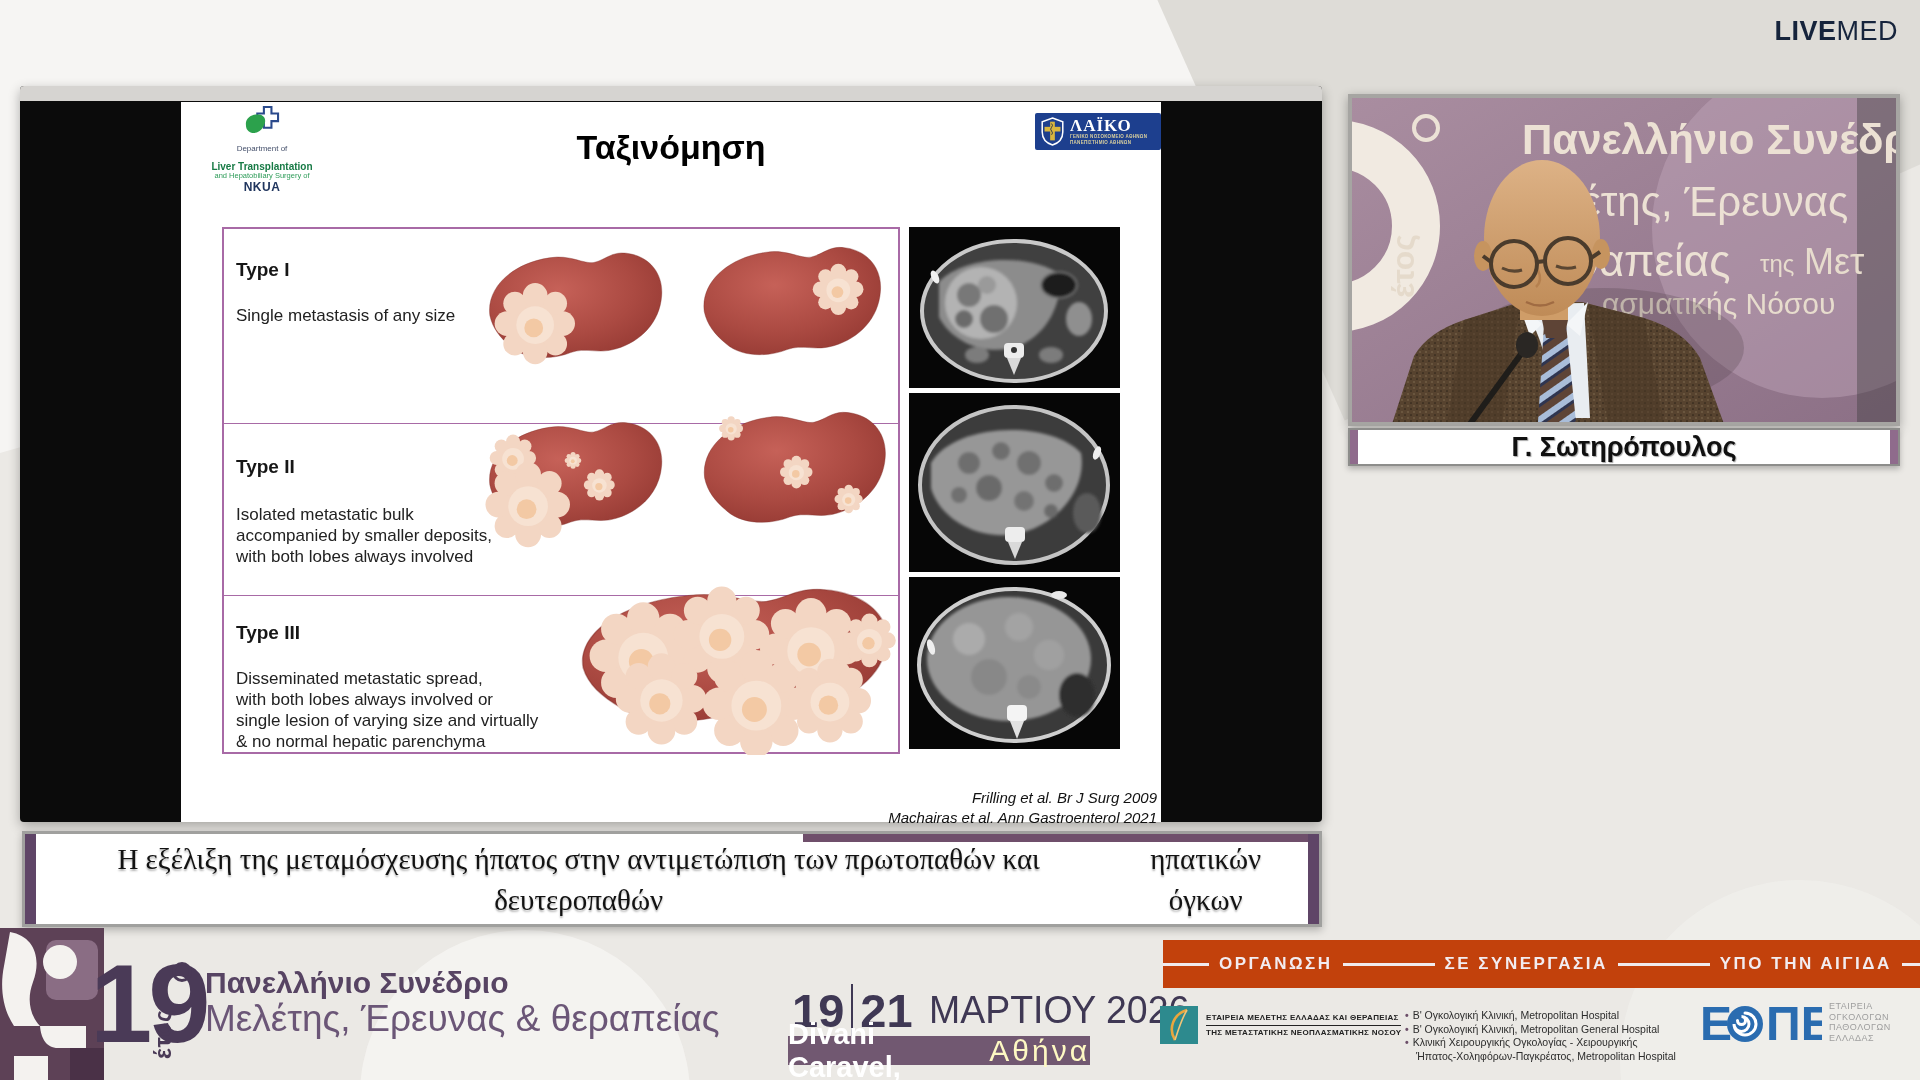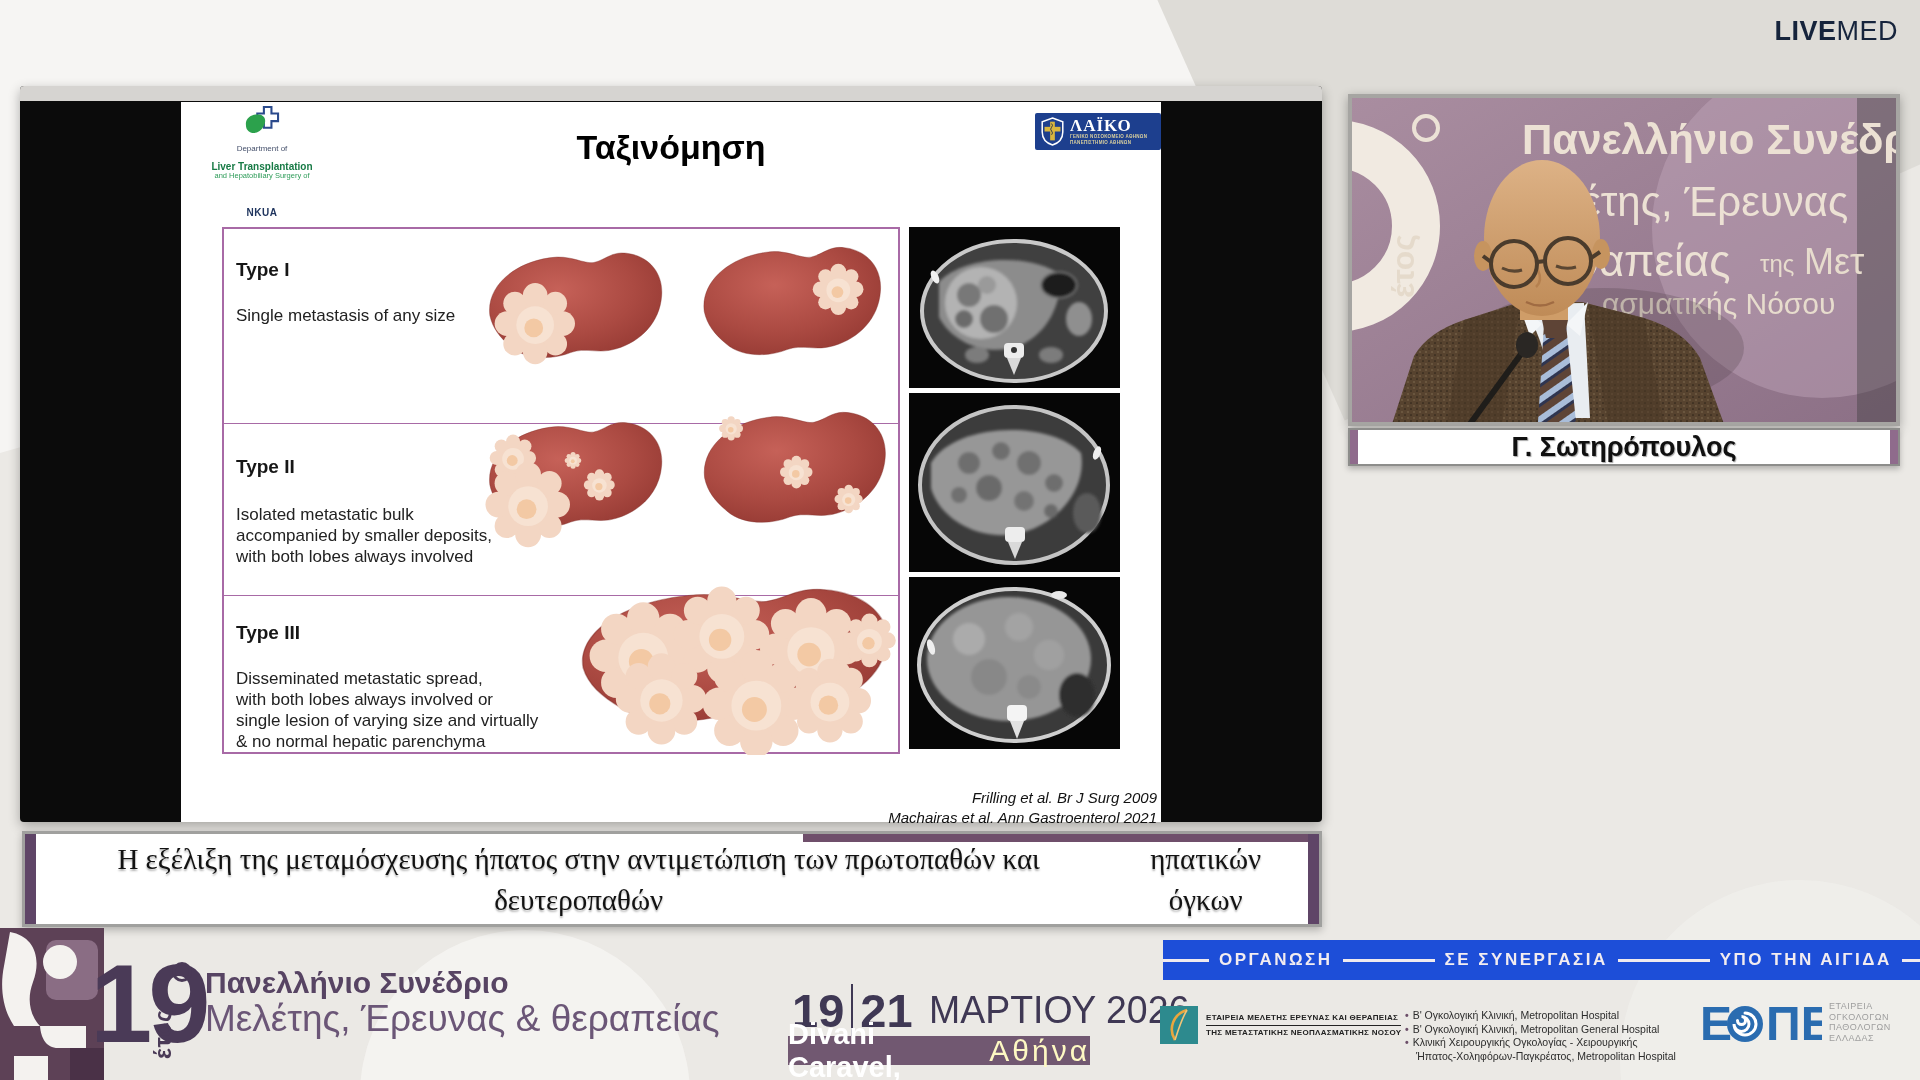--- a/index.html
+++ b/index.html
@@ -22,21 +22,21 @@
                box-shadow:0 4px 12px rgba(0,0,0,.3);}
   .slide-topstrip{left:20px;top:86px;width:1302px;height:15px;background:#d6d4d1;border-radius:4px 4px 0 0;}
   .slide{left:181px;top:102px;width:980px;height:720px;background:#ffffff;}
 
   .slide-title{left:0;top:26px;width:980px;text-align:center;font-size:34px;font-weight:bold;color:#000;}
 
   .dept{left:16px;top:4px;width:130px;text-align:center;line-height:1.15;}
   .dept .l1{font-size:8px;color:#45506b;}
   .dept .l2{font-size:10px;font-weight:bold;color:#177a45;margin-top:7px;}
   .dept .l3{font-size:7.5px;color:#2e9c59;}
-  .dept .l4{font-size:10px;font-weight:bold;color:#20355e;letter-spacing:.5px;margin-top:26px;}
+  .dept .l4{font-size:12px;font-weight:bold;color:#20355e;letter-spacing:.5px;}
 
   .laiko{left:854px;top:11px;width:126px;height:37px;background:#1d3f8e;border-radius:2px;
          display:flex;align-items:center;padding:0 5px;box-sizing:border-box;gap:5px;}
   .laiko-name{font-family:"Liberation Serif",serif;font-weight:bold;color:#fff;font-size:17px;letter-spacing:1px;line-height:1;}
   .laiko-sub{font-size:4.5px;color:#d8cf9e;line-height:1.35;font-weight:bold;letter-spacing:.3px;}
 
   .tbl{left:41px;top:125px;width:678px;height:527px;border:2px solid #a86aa6;box-sizing:border-box;}
   .trow{position:relative;box-sizing:border-box;padding:0 0 0 12px;}
   .trow+.trow{border-top:1.5px solid #a86aa6;}
   .tlabel{font-size:19px;font-weight:bold;color:#161616;}
@@ -82,21 +82,21 @@
 
   .daterow{left:792px;top:984px;height:52px;display:flex;align-items:center;color:#3f3854;}
   .daterow .d{font-size:47px;font-weight:bold;}
   .daterow .sep{width:2px;height:52px;background:#3f3854;margin:0 7px;}
   .daterow .my{font-size:39px;margin-left:16px;transform:scaleX(.96);transform-origin:left;}
   .venuebar{left:788px;top:1036px;width:302px;height:29px;background:#715871;display:flex;align-items:center;
             justify-content:center;}
   .venuebar .vb{color:#fff;font-size:29px;font-weight:bold;}
   .venuebar .vc{color:#fef9c3;font-size:30px;letter-spacing:3px;}
 
-  .pband{left:1163px;top:940px;width:757px;height:40px;background:#1d4ed8;display:flex;}
+  .pband{left:1163px;top:940px;width:757px;height:48px;background:#c2410c;display:flex;}
   .pcol{flex:1;display:flex;align-items:center;justify-content:center;gap:10px;}
   .pcol .hline{width:46px;height:3px;background:#f0eaee;}
   .pcol .hlabel{color:#f2ecf0;font-weight:bold;font-size:17px;letter-spacing:2.5px;white-space:nowrap;}
 
   .emeth{left:1160px;top:1006px;display:flex;align-items:center;gap:8px;}
   .emeth-text{font-size:8px;font-weight:bold;color:#222;letter-spacing:.3px;line-height:1;}
   .emeth-text .tt{padding-bottom:3px;border-bottom:1.5px solid #222;margin-bottom:3px;}
 
   .collab{left:1405px;top:1009px;font-size:10.5px;color:#2c2c2c;line-height:13.5px;width:290px;}
   .collab .b{color:#6b4d68;margin-right:4px;font-weight:bold;}
@@ -417,21 +417,21 @@
     </div>
   </div>
 
   <div class="abs emeth">
     <svg width="38" height="38" viewBox="0 0 38 38">
       <rect width="38" height="38" fill="#2d8a8e"></rect>
       <path d="M27,4 C13,8 8,23 15,34" stroke="#e9a63e" stroke-width="2.6" fill="none"></path>
       <path d="M27,4 C21,14 18,25 15,34" stroke="#f2c476" stroke-width="1.6" fill="none"></path>
     </svg>
     <div class="emeth-text">
-      <div class="tt">ΕΤΑΙΡΕΙΑ ΜΕΛΕΤΗΣ  ΕΡΕΥΝΑΣ ΚΑΙ ΘΕΡΑΠΕΙΑΣ</div>
+      <div class="tt">ΕΤΑΙΡΕΙΑ ΜΕΛΕΤΗΣ  ΕΛΛΑΔΑΣ ΚΑΙ ΘΕΡΑΠΕΙΑΣ</div>
       <div>ΤΗΣ  ΜΕΤΑΣΤΑΤΙΚΗΣ ΝΕΟΠΛΑΣΜΑΤΙΚΗΣ ΝΟΣΟΥ</div>
     </div>
   </div>
 
   <div class="abs collab">
     <div><span class="b">•</span><span>Β' Ογκολογική Κλινική, Metropolitan Hospital</span></div>
     <div><span class="b">•</span><span>Β' Ογκολογική Κλινική, Metropolitan General Hospital</span></div>
     <div><span class="b">•</span><span>Κλινική Χειρουργικής Ογκολογίας - Χειρουργικής</span></div>
     <div class="cont">Ήπατος-Χοληφόρων-Παγκρέατος, Metropolitan Hospital</div>
   </div>

